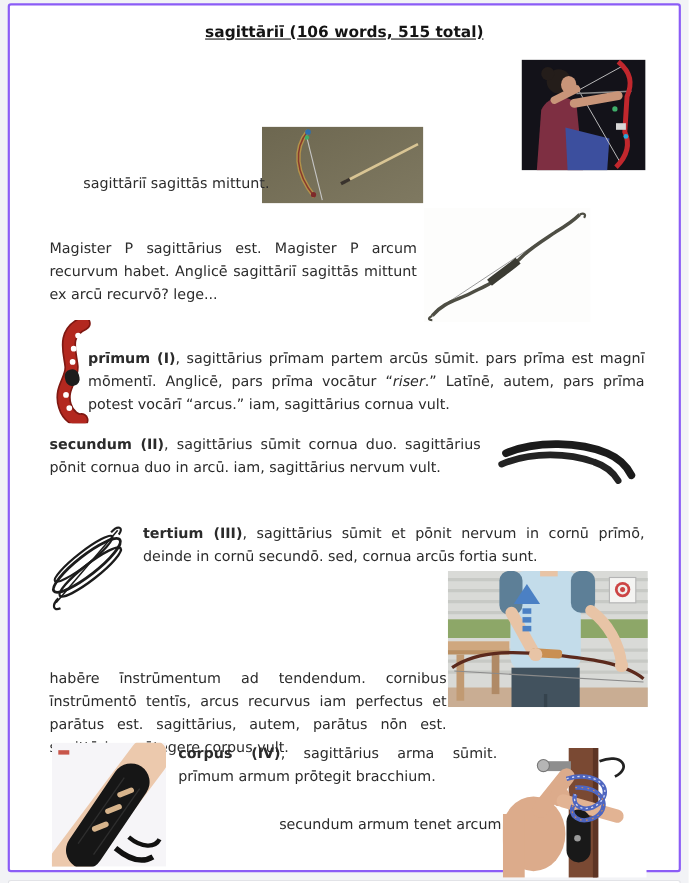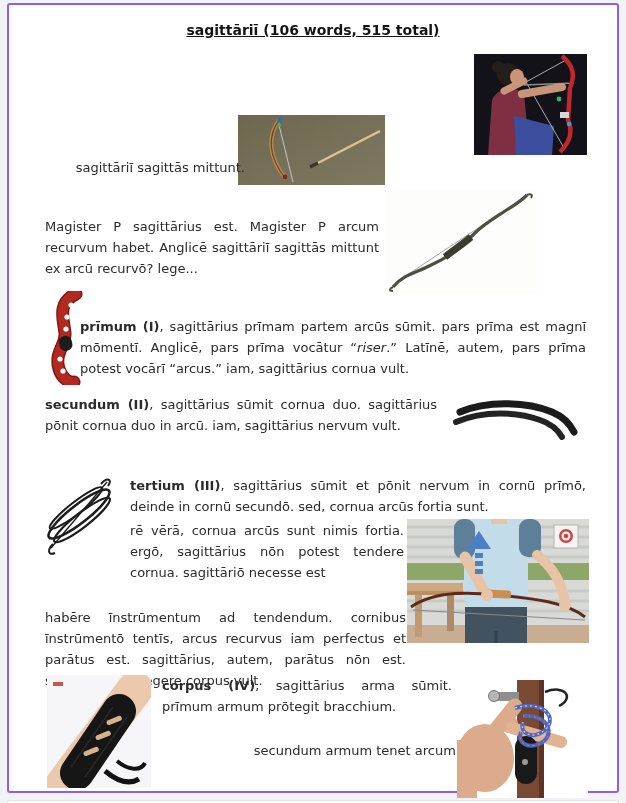--- a/index.html
+++ b/index.html
@@ -133,21 +133,20 @@
         <ellipse cx="39" cy="38" rx="33" ry="6" stroke-width="2" transform="rotate(-38 39 38)"></ellipse>
         <path d="M16,74 C10,80 11,86 18,83" stroke-width="2"></path>
         <path d="M64,14 C70,7 76,9 71,16" stroke-width="2"></path>
         <line x1="14" y1="78" x2="70" y2="12" stroke-width="1.4"></line>
       </g>
     </svg>
   </div>
 
   <p class="para abs" style="left:121px; top:470px; width:456px;"><b>tertium (III)</b><span>, sagittārius sūmit et pōnit nervum in cornū prīmō, deinde in cornū secundō. sed, cornua arcūs fortia sunt.</span></p>
 
-  <p class="para abs" style="left:121px; top:515px; width:274px;">rē vērā, cornua arcūs sunt nimis fortia. ergō, sagittārius nōn potest tendere cornua. sagittāriō necesse est</p>
 
   <div class="img abs" style="left:398px; top:514px; width:182px; height:124px;" title="archer bracing a recurve bow">
     <svg width="182" height="124" viewBox="0 0 182 124" aria-hidden="true">
       <rect width="182" height="124" fill="#d9dad7"></rect>
       <g stroke="#c7c9c5" stroke-width="3">
         <line x1="0" y1="8" x2="182" y2="8"></line>
           <line x1="0" y1="18" x2="182" y2="18"></line>
         <line x1="0" y1="28" x2="182" y2="28"></line>
           <line x1="0" y1="38" x2="182" y2="38"></line>
         <line x1="0" y1="72" x2="182" y2="72"></line>

